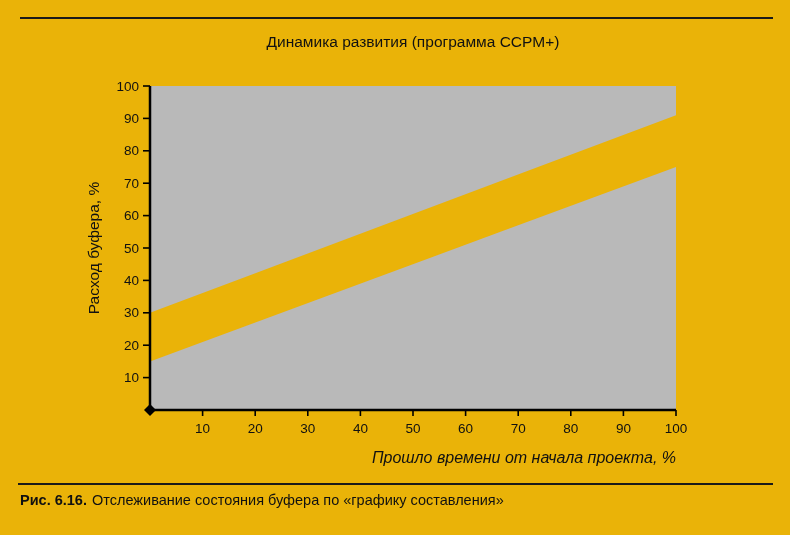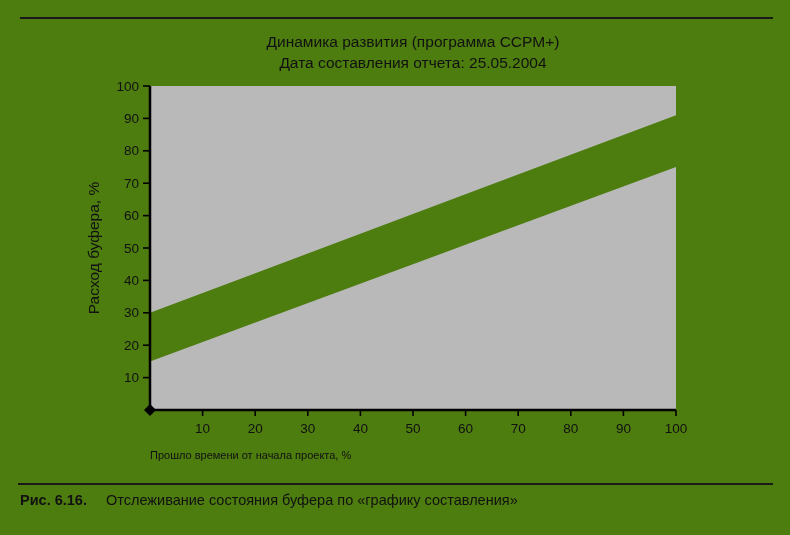--- a/index.html
+++ b/index.html
@@ -1,19 +1,19 @@
 <!DOCTYPE html>
 <html><head>
 <meta charset="utf-8">
 <style>
   html,body{margin:0;padding:0;background:#ffffff;}
   .page{
     position:relative;
     width:790px;height:535px;
-    background:#4d7c0f;
+    background:#eab308;
     font-family:"Liberation Sans", sans-serif;
     color:#111111;
     overflow:hidden;
   }
   .rule{
     position:absolute;
     background:#1a1a1a;
     height:2px;
   }
   .top-rule{left:20px;top:17px;width:753px;}
@@ -30,49 +30,49 @@
     position:absolute;
     left:94px;top:248px;
     transform:translate(-50%,-50%) rotate(-90deg);
     white-space:nowrap;
     font-size:15.5px;
     color:#111111;
   }
   .x-axis-title{
     position:absolute;
     left:150px;top:449px;width:526px;
-    text-align:left;
-    font-size:11px;
+    text-align:right;
+    font-size:16px;
     color:#111111;
+    font-style:italic;
   }
   svg.fever{
     position:absolute;left:0;top:0;
   }
   .figure-caption{
     position:absolute;
     left:20px;top:492px;
     font-size:14.5px;
     color:#111111;
   }
-  .figure-caption .cap-label{font-weight:bold;margin-right:19px;}
+  .figure-caption .cap-label{font-weight:bold;margin-right:5px;}
   svg text{
     font-family:"Liberation Sans", sans-serif;
     fill:#111111;
   }
 </style>
 </head>
 <body>
 
 <div class="page">
 
   <div class="rule top-rule"></div>
 
   <div class="chart-header">
     <div>Динамика развития (программа CCPM+)</div>
-    <div>Дата составления отчета: 25.05.2004</div>
   </div>
 
   <div class="y-axis-title">Расход буфера, %</div>
 
   <svg class="fever" width="790" height="535">
       <polygon points="150,86 676,86 676,115.15999999999997 150,312.8" fill="#b9b9b9"></polygon>
       <polygon points="150,361.4 676,167 676,410 150,410" fill="#b9b9b9"></polygon>
       <line x1="150" y1="86" x2="150" y2="411.25" stroke="#000000" stroke-width="2.5"></line>
       <line x1="148.75" y1="410" x2="676" y2="410" stroke="#000000" stroke-width="2.5"></line>
       <line x1="143" y1="377.6" x2="150" y2="377.6" stroke="#000000" stroke-width="1.6"></line>

